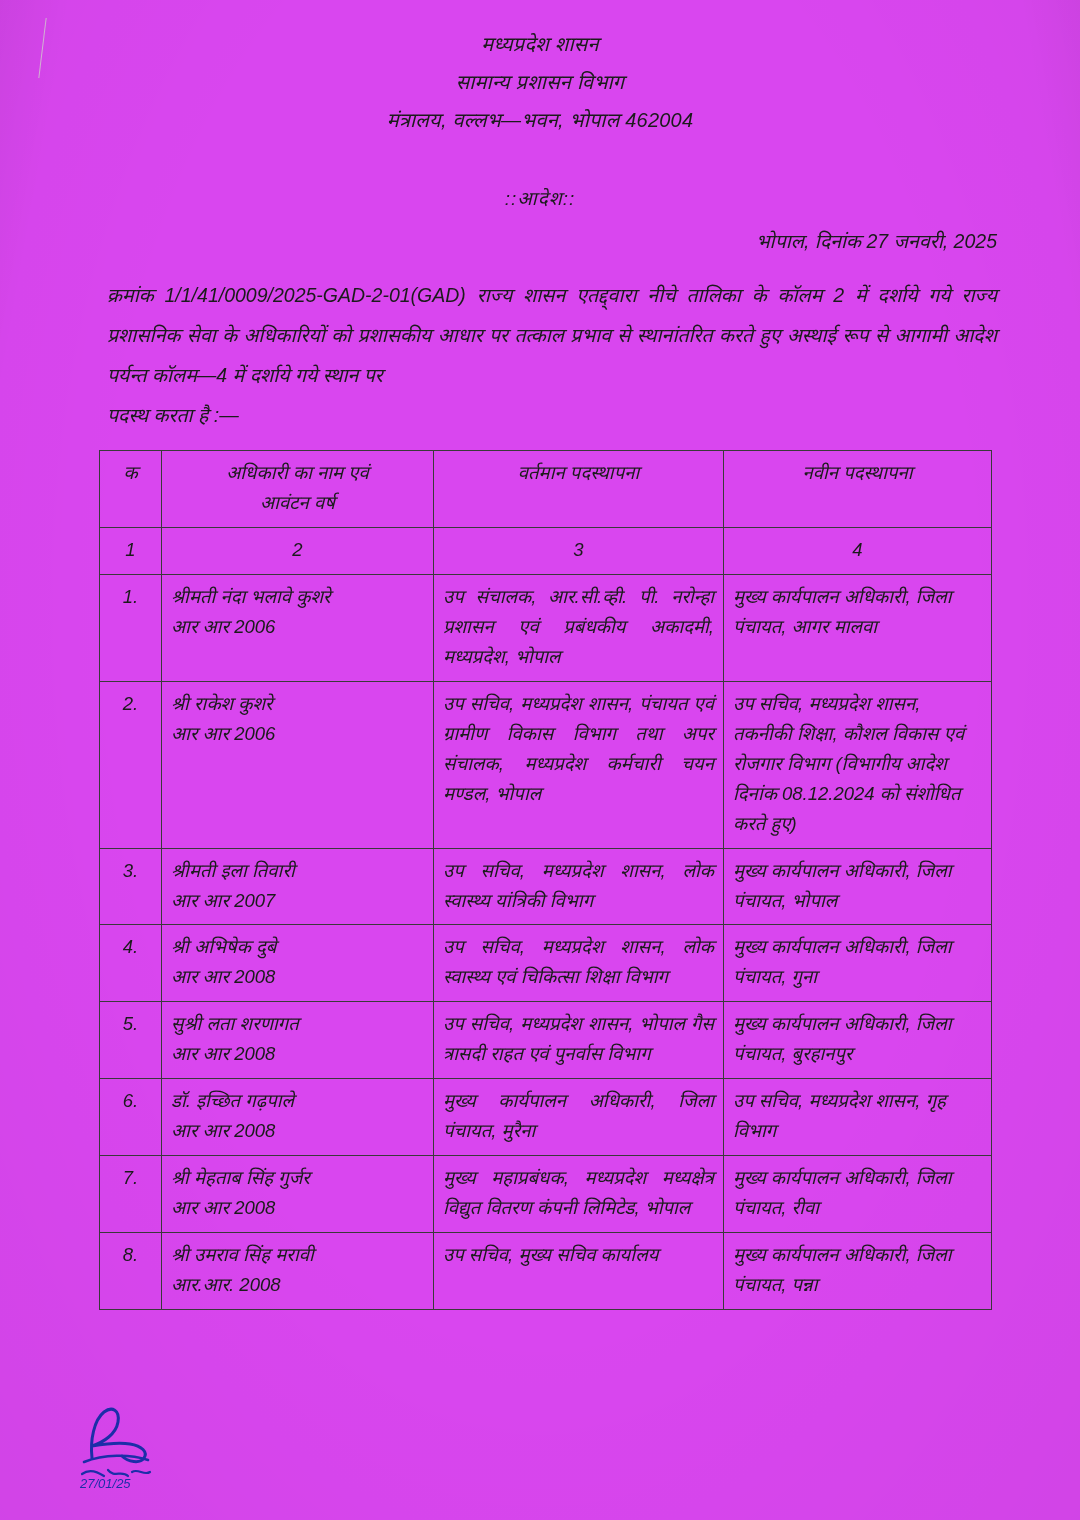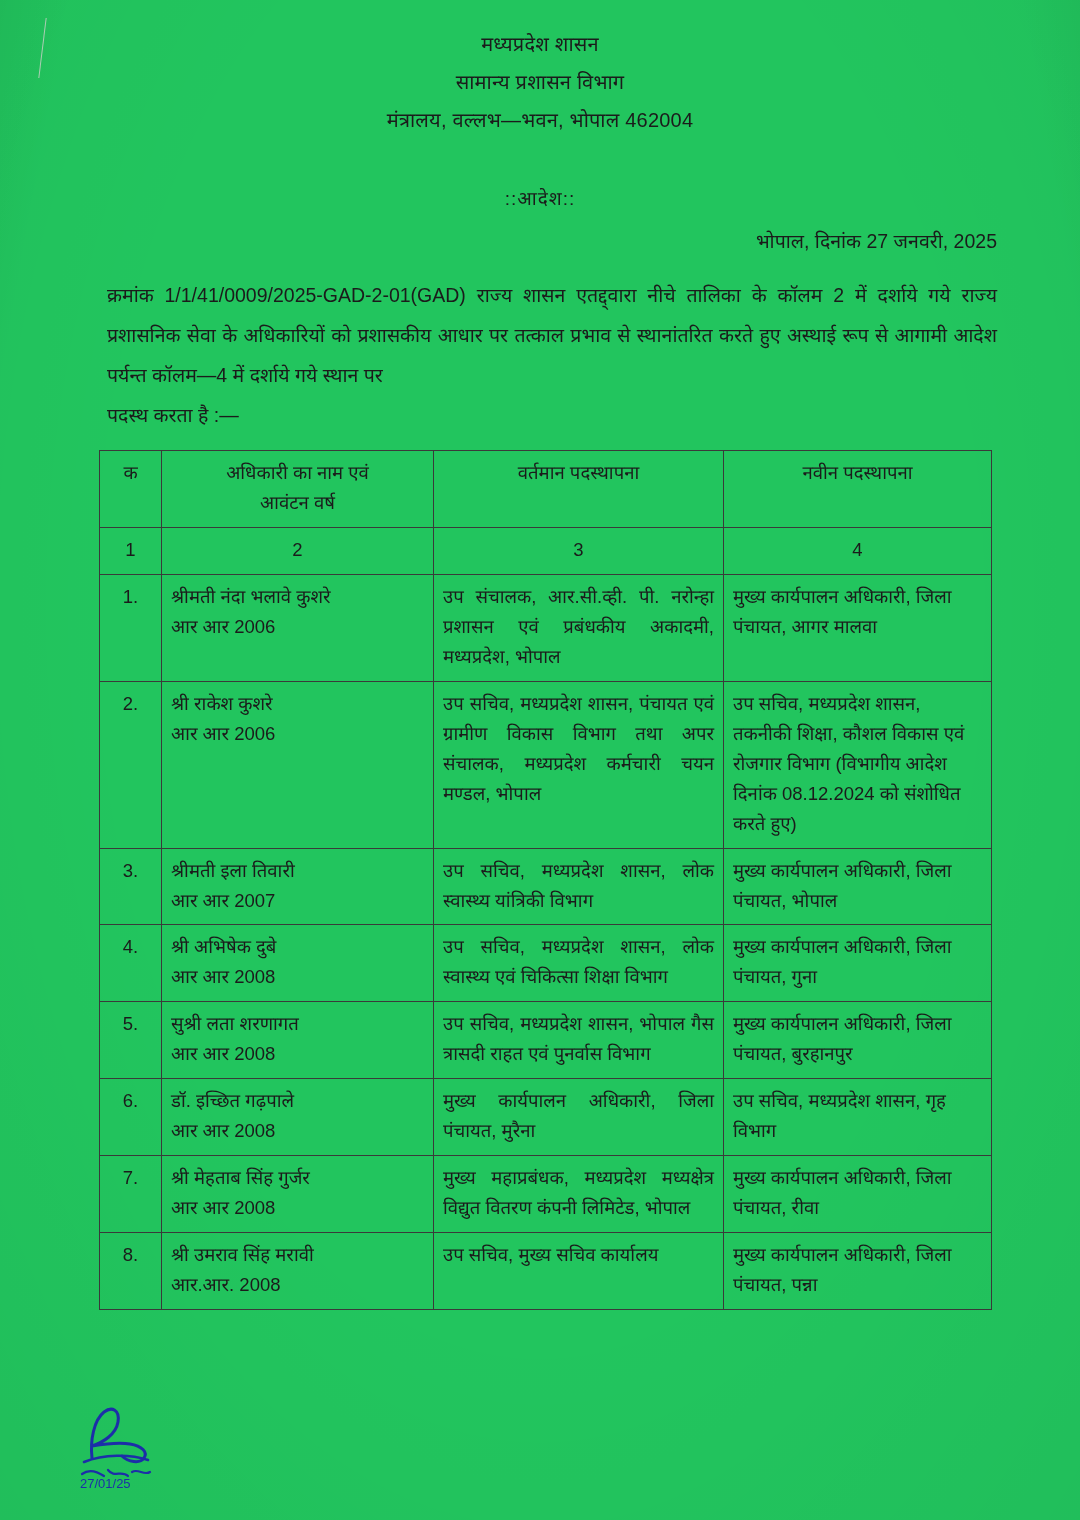--- a/index.html
+++ b/index.html
@@ -11,22 +11,23 @@
     width: 1080px;
     height: 1520px;
     font-family: "Liberation Sans", sans-serif;
     color: #1b1b1b;
     position: relative;
     overflow: hidden;
   }
   .page {
     position: absolute;
     inset: 0;
-    background: #22c55e;
+    background: #d946ef;
     padding: 11px;
+    font-style: italic;
   }
   
   .page::before {
     content: "";
     position: absolute;
     inset: 0;
     pointer-events: none;
     background:
       linear-gradient(100deg, rgba(0,0,0,0.045) 0px, rgba(0,0,0,0.0) 70px),
       linear-gradient(260deg, rgba(0,0,0,0.035) 0px, rgba(0,0,0,0.0) 60px),

